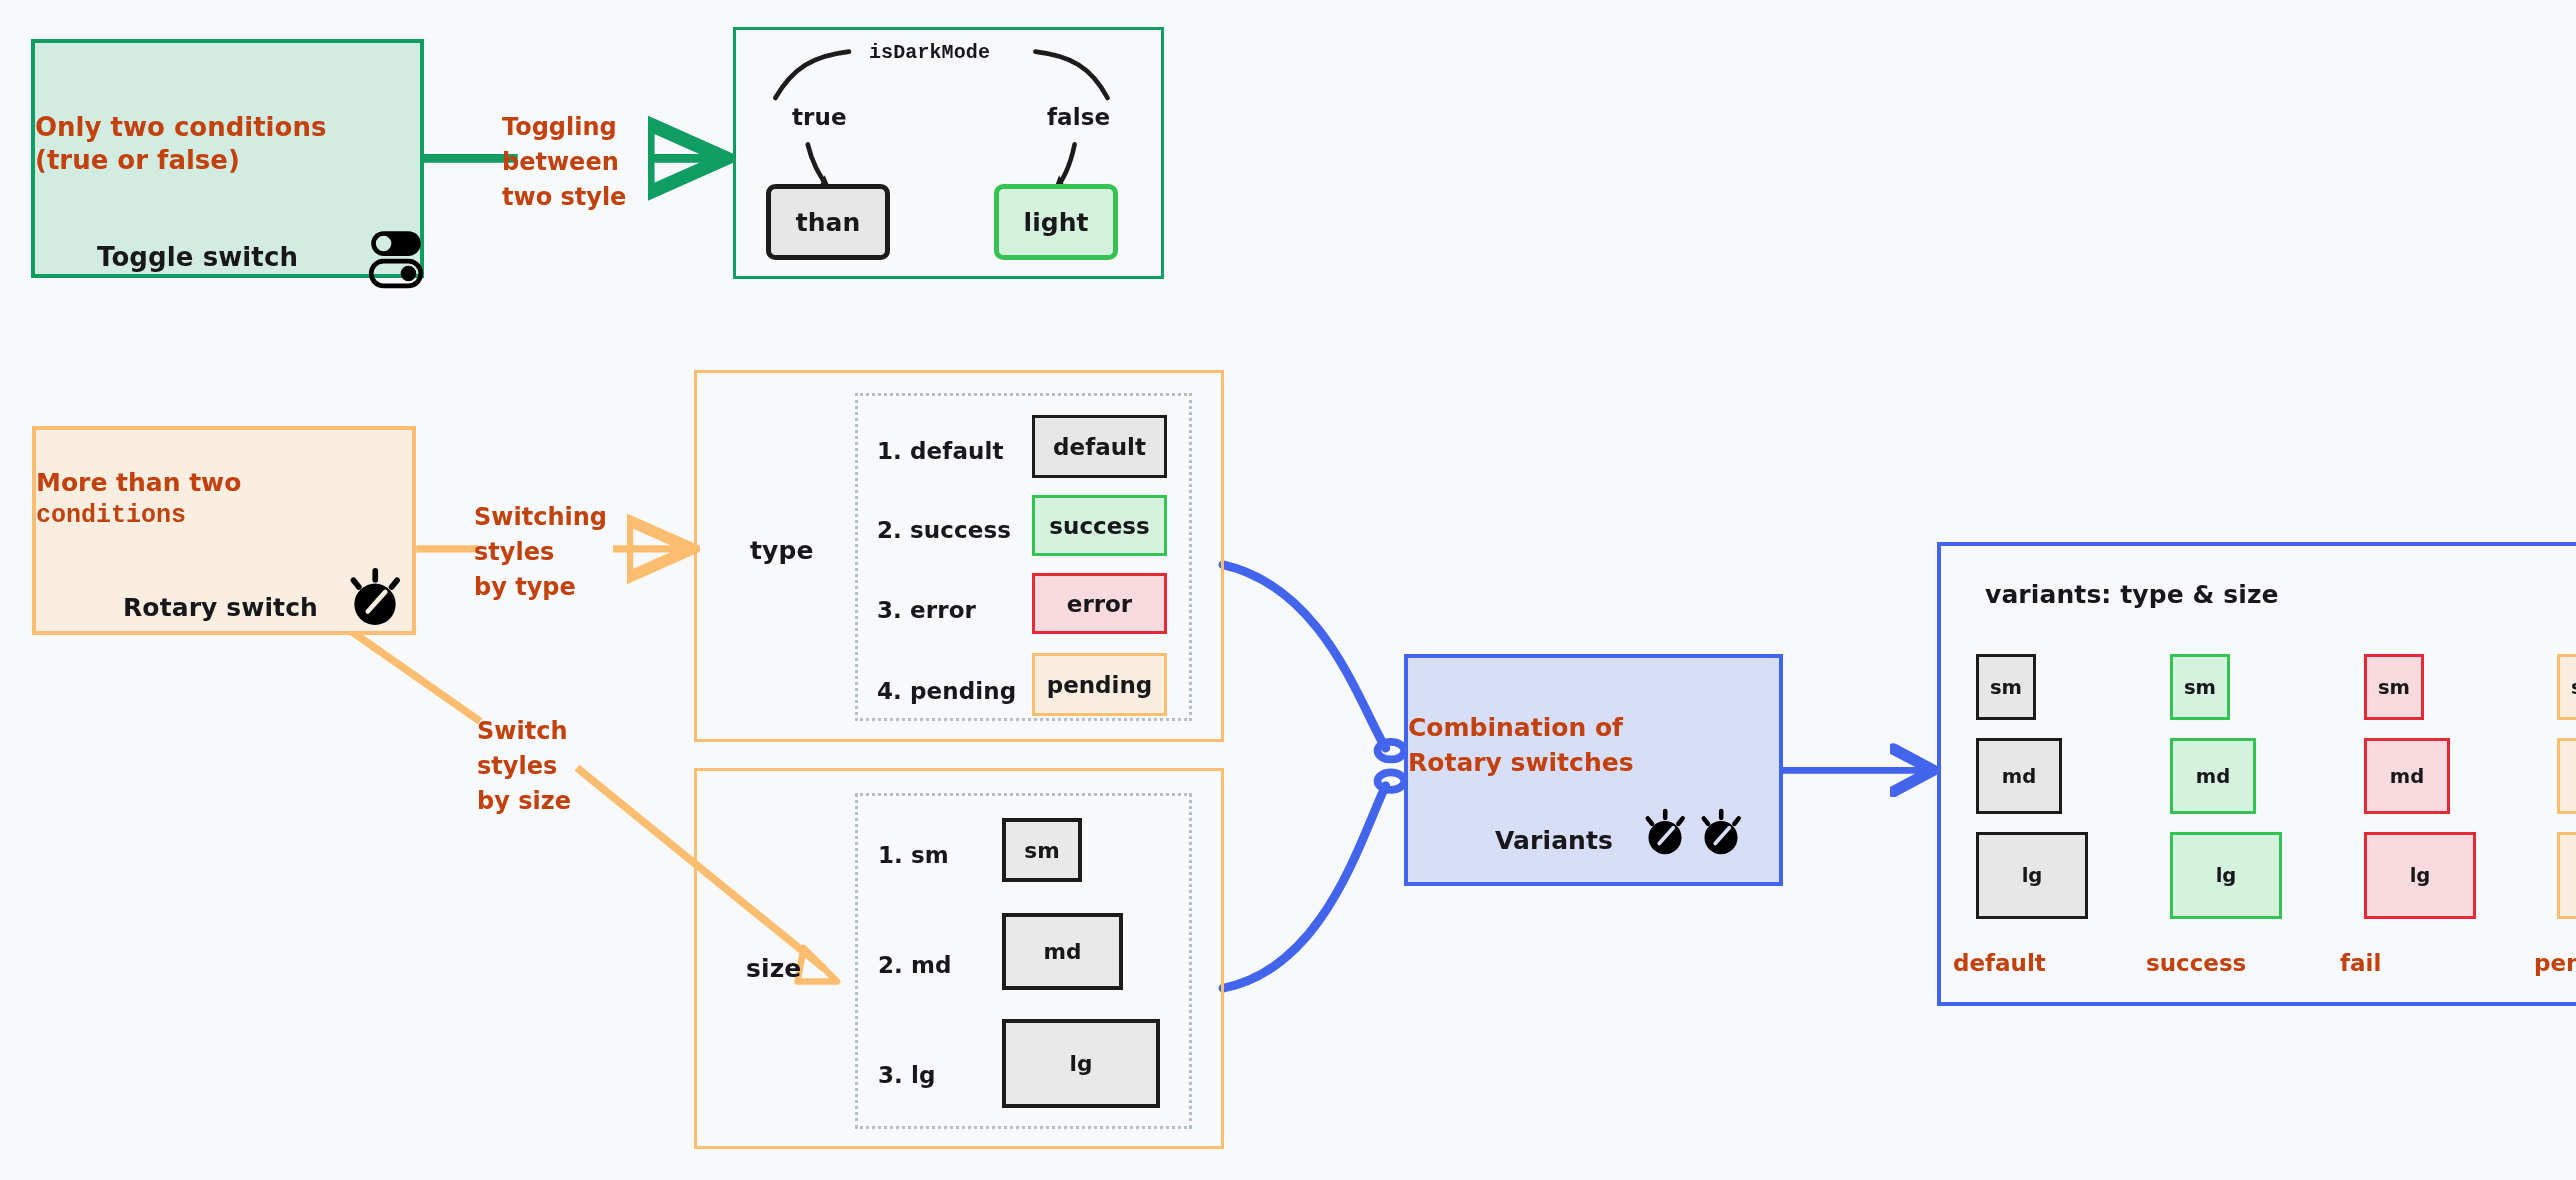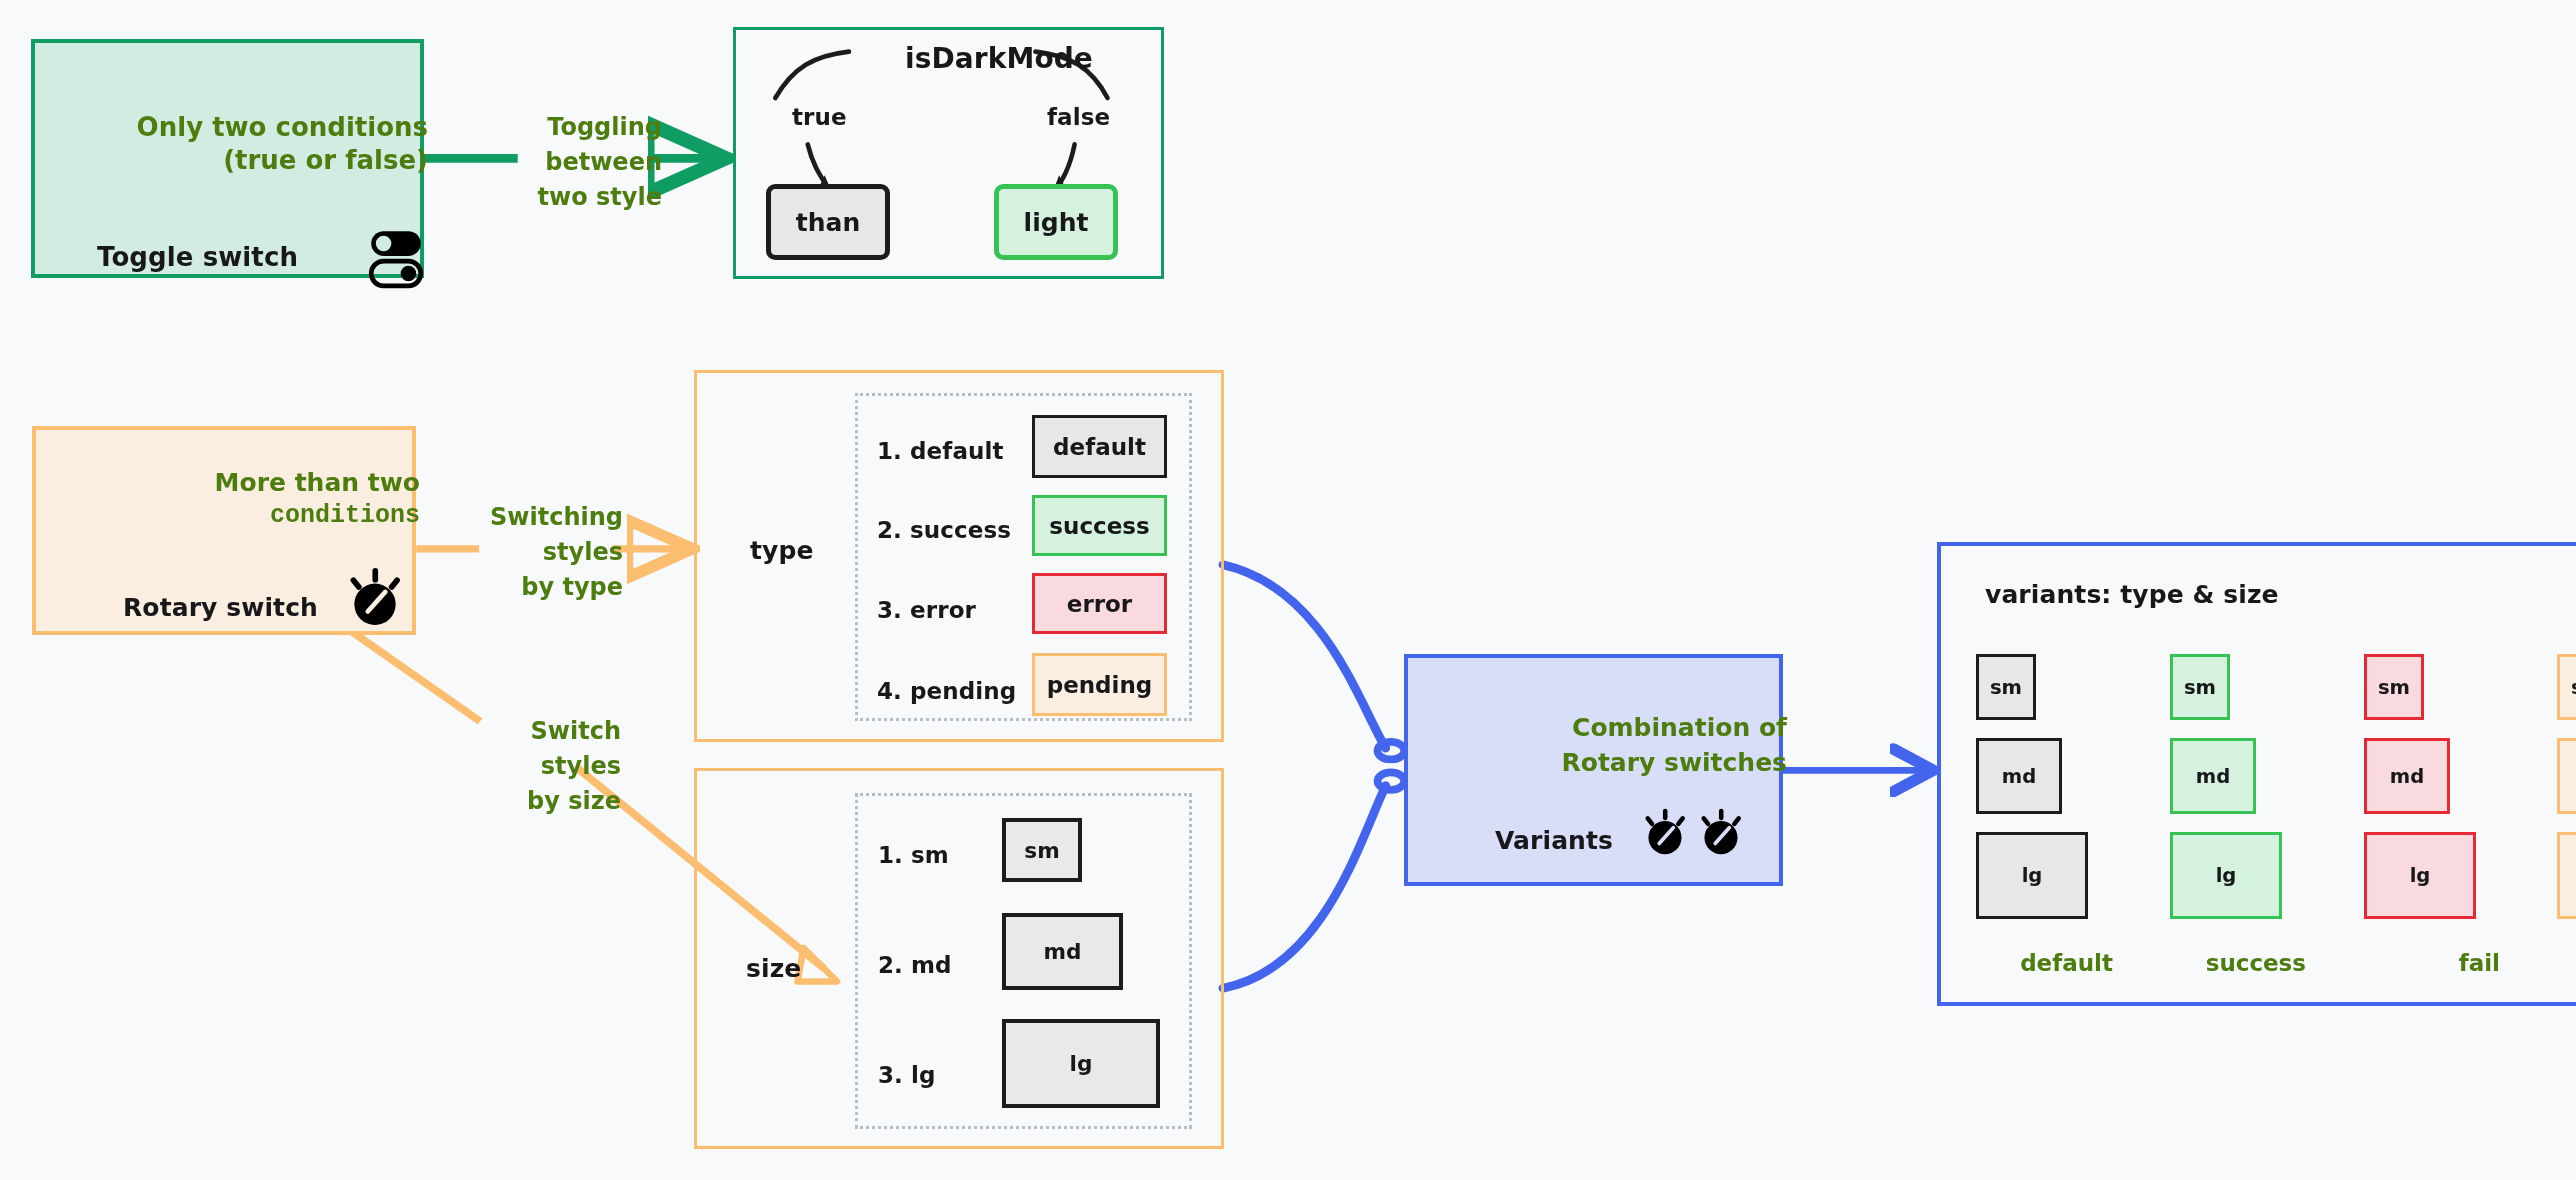--- a/index.html
+++ b/index.html
@@ -46,21 +46,21 @@
   
   .t{
     position:absolute;
     color:#18181b;
     font-weight:700;
     letter-spacing:0.1px;
     white-space:pre;
     line-height:1.42;
   }
   .center-text{
-    position:absolute;text-align:right;color:#4d7c0f;font-weight:700;
+    position:absolute;text-align:left;color:#c2410c;font-weight:700;
     line-height:1.45;white-space:pre-line;
   }
 
   
   .chip{
     position:absolute;box-sizing:border-box;
     display:flex;align-items:center;justify-content:center;
     font-weight:700;color:#18181b;
   }
   .chip-default{background:#e7e7e7;border:3.6px solid #1c1c1c;}
@@ -143,21 +143,21 @@
       <circle cx="84" cy="90" r="15" fill="#000"></circle>
     </svg>
   </div>
 
   <div class="center-text" style="left:502px;top:110px;width:160px;font-size:24px;">Toggling
 between
 two style</div>
 
   <div class="abs green-panel" style="left:733px;top:27px;width:431px;height:252px;"></div>
 
-  <div class="t" style="left:905px;top:39px;font-size:28px;">isDarkMode</div>
+  <div class="t" style="left:869px;top:39px;font-size:20px;font-family:Liberation Mono, monospace;">isDarkMode</div>
   <div class="t" style="left:792px;top:101px;font-size:23px;">true</div>
   <div class="t" style="left:1047px;top:101px;font-size:23px;">false</div>
 
   <div class="chip chip-default chip-round" style="left:766px;top:184px;width:124px;height:76px;font-size:25px;border-width:5.2px;">than</div>
   <div class="chip chip-success chip-round" style="left:994px;top:184px;width:124px;height:76px;font-size:25px;border-width:5.2px;">light</div>
 
   <div class="abs card orange-card" style="left:32px;top:426px;width:384px;height:209px;">
     <div class="center-text" style="left:0;top:35px;width:384px;font-size:25px;">More than two</div>
     <div class="center-text" style="left:0;top:68px;width:384px;font-size:25px;font-family:Liberation Mono, monospace;">conditions</div>
     <div class="t" style="left:87px;top:160px;font-size:25px;">Rotary switch</div>

